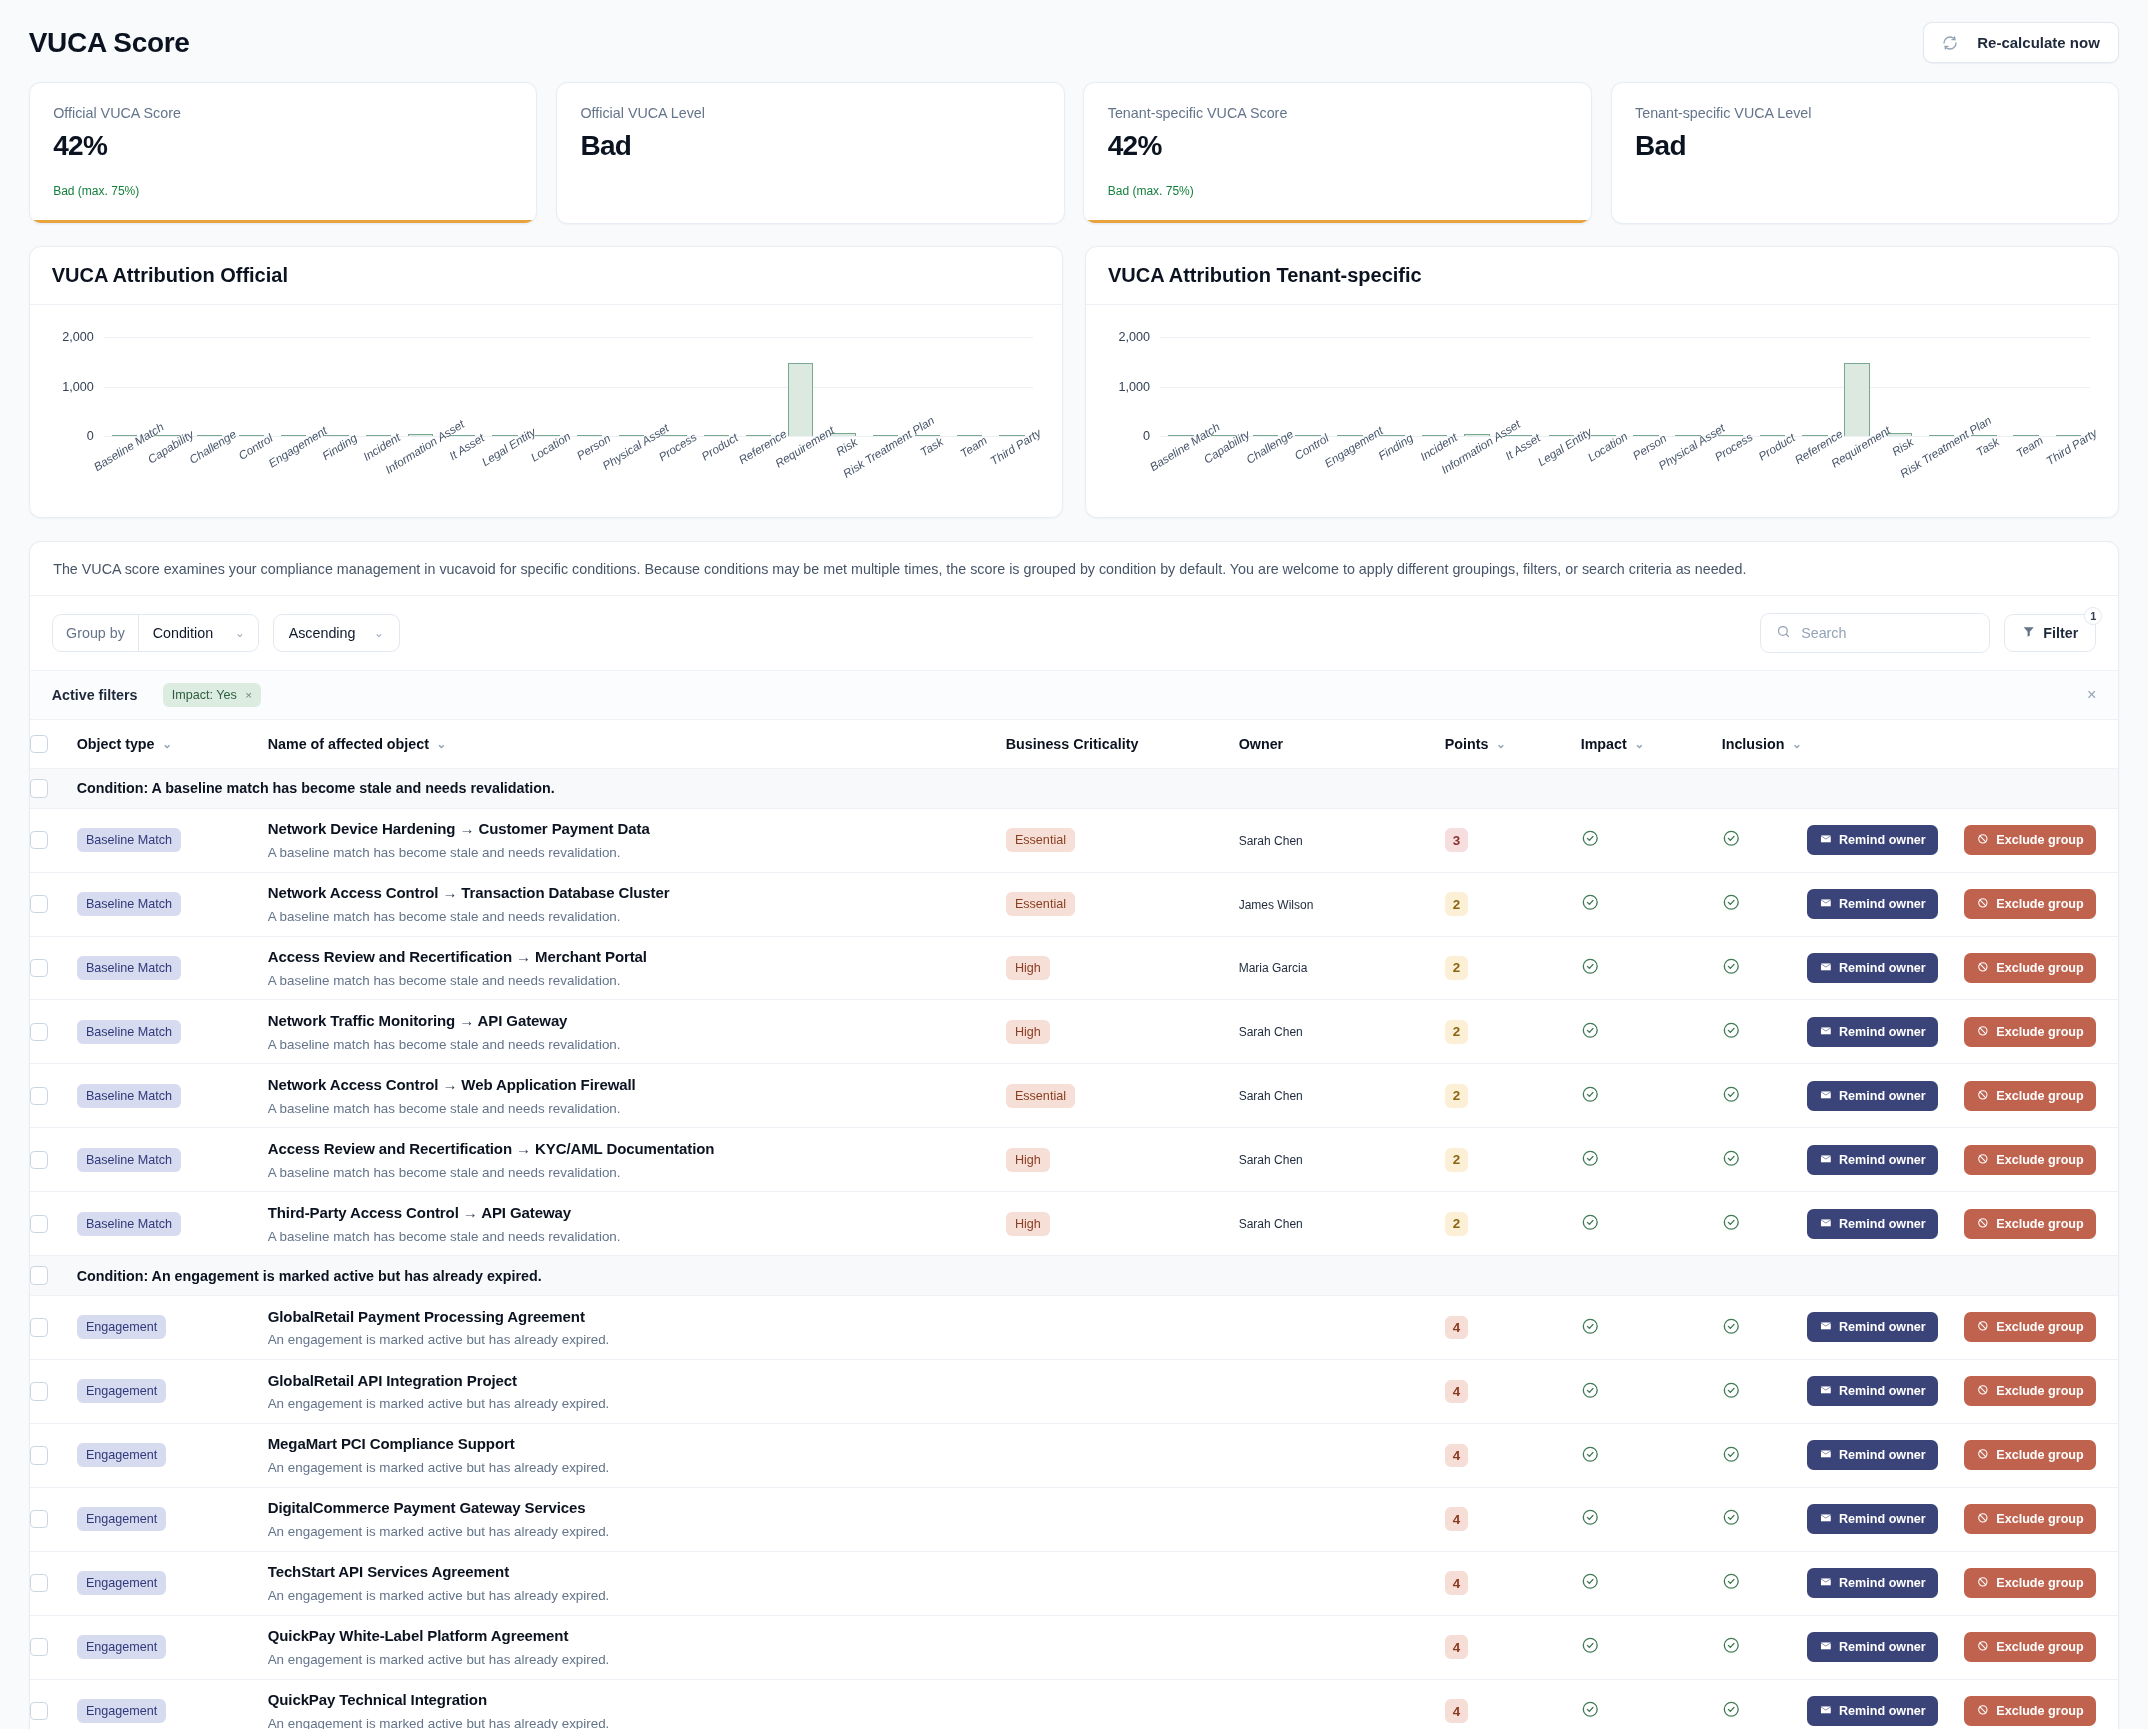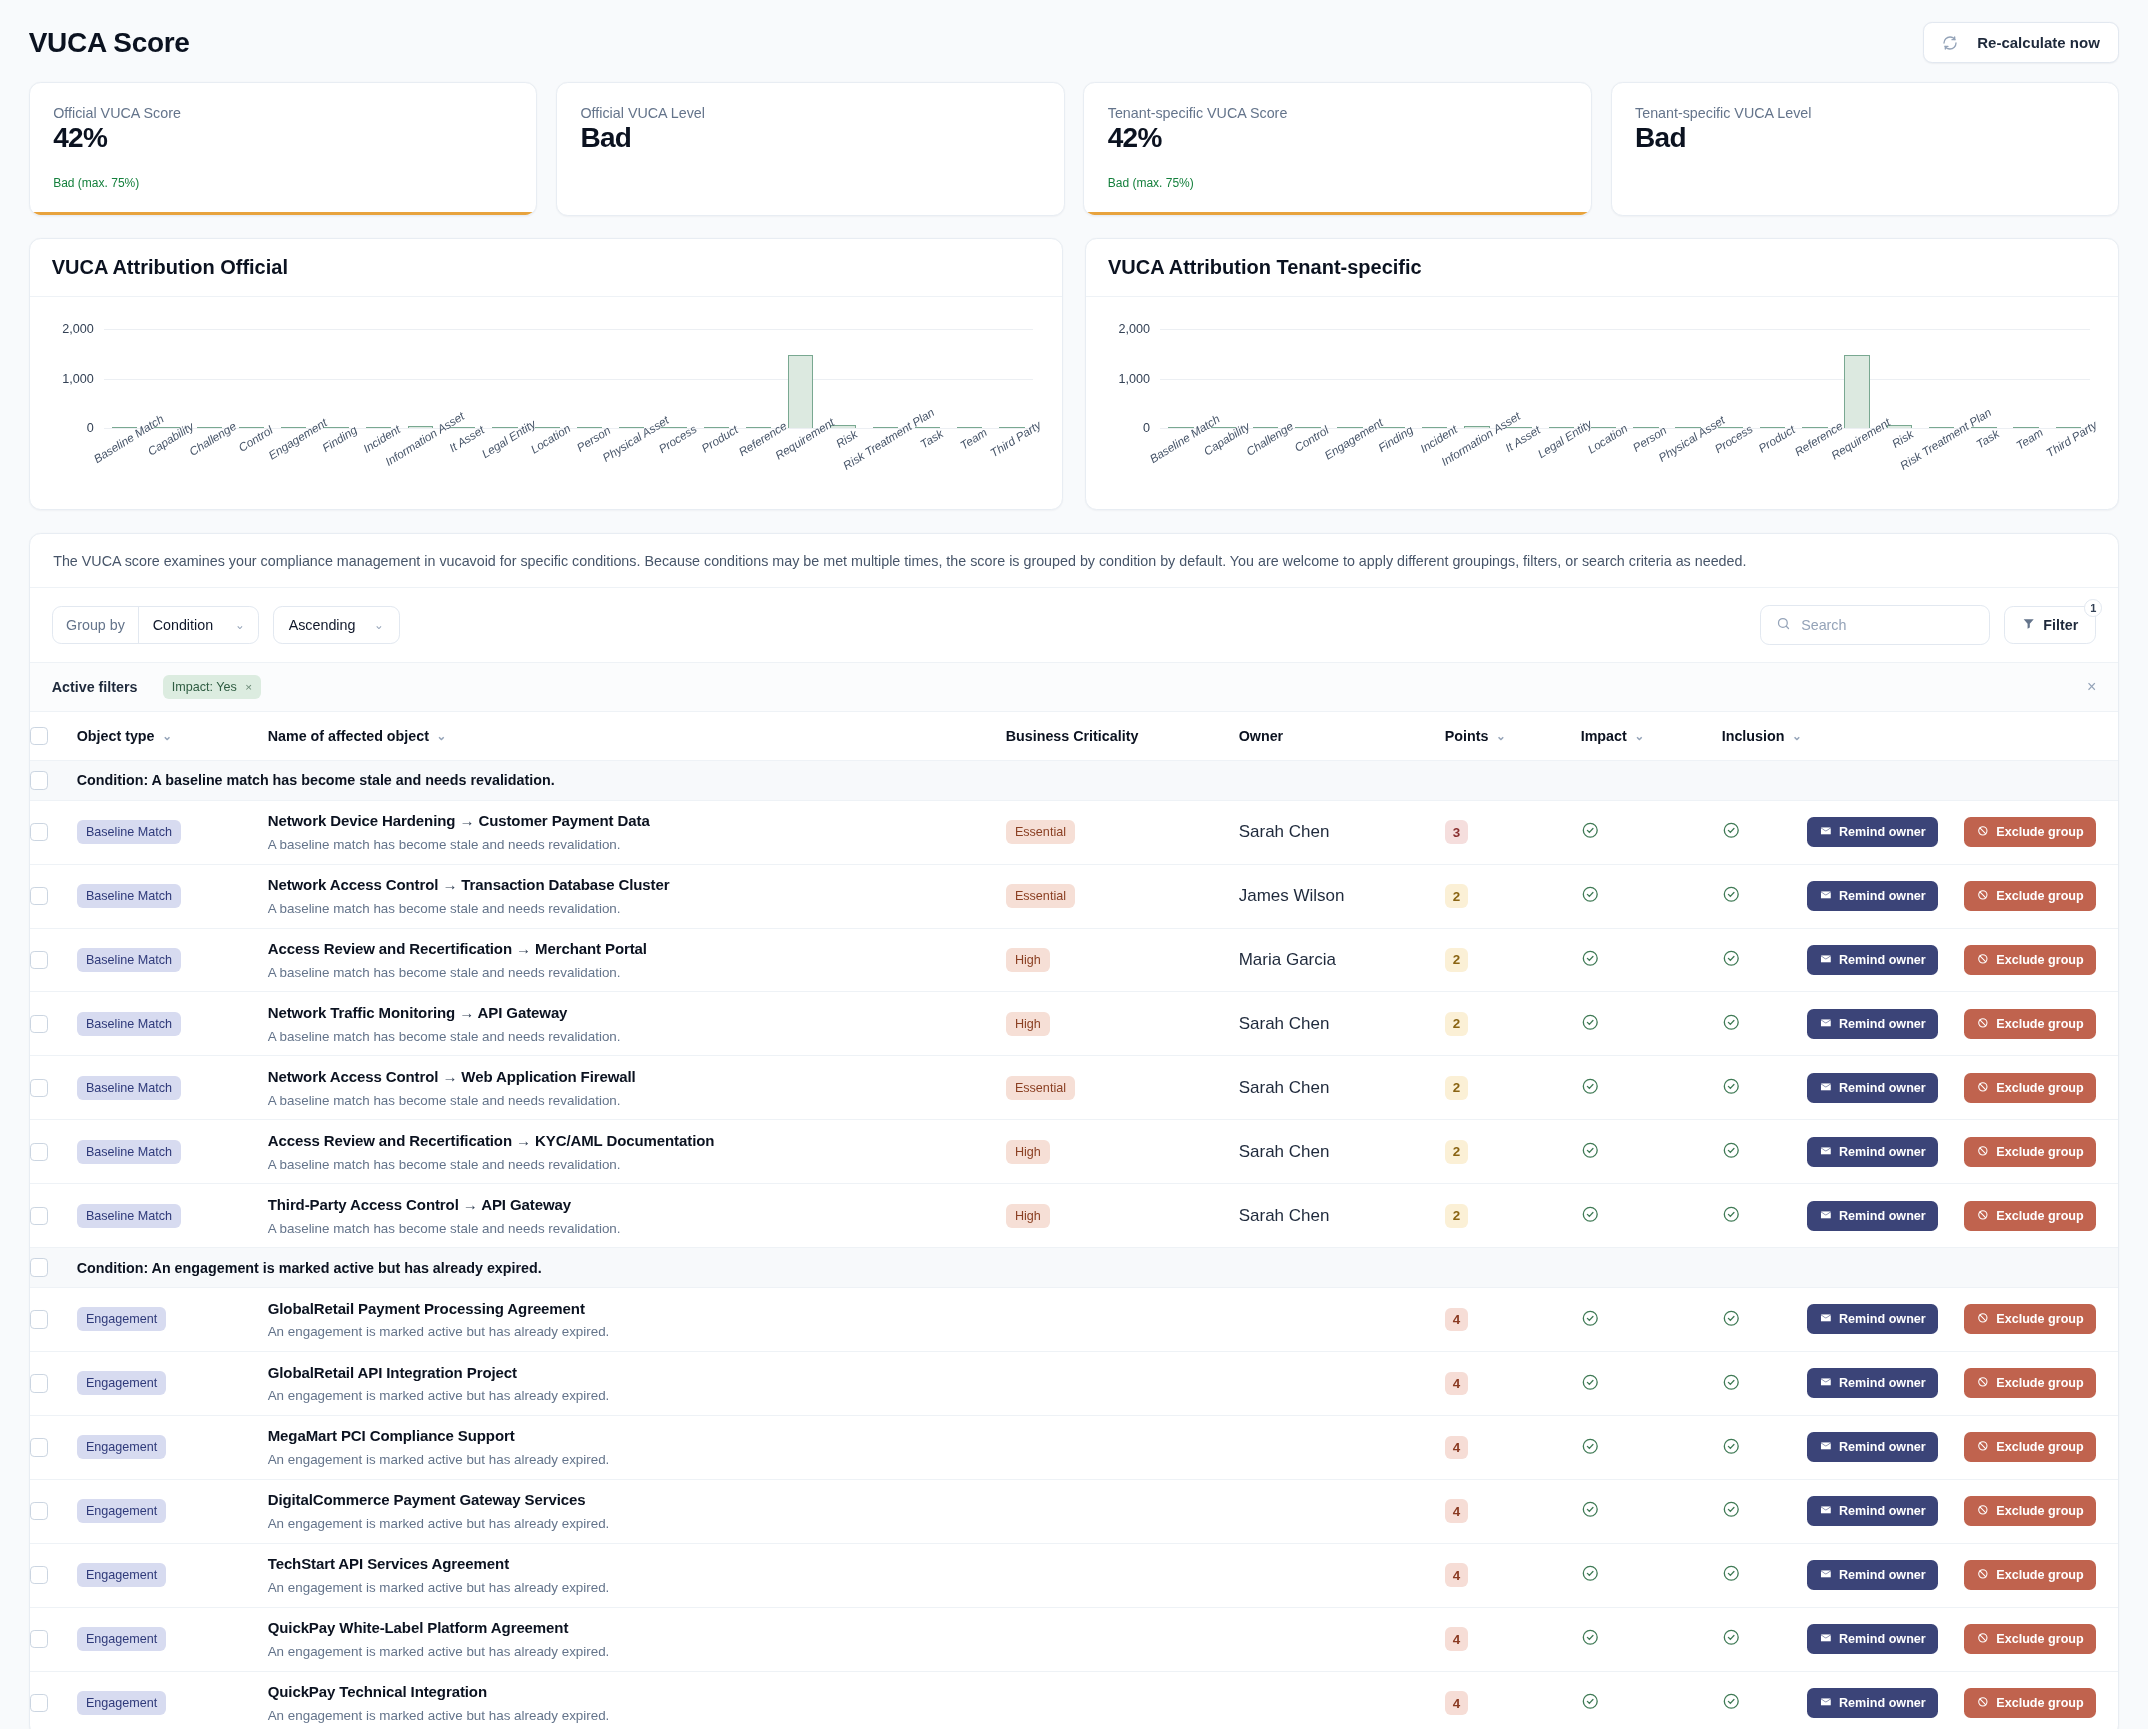--- a/index.html
+++ b/index.html
@@ -30,21 +30,21 @@
   .kpi-row { display: flex; gap: 18.5px; padding: 0 1.7px; }
   .kpi-card {
     flex: 1 1 0; background: #fff; border: 0.8px solid #e8edf3; border-radius: 11.7px;
     padding: 22px 23.5px 25px 23.5px; min-height: 126px; position: relative; overflow: hidden;
     box-shadow: 0 0.8px 1.7px rgba(15,23,42,.04);
   }
   .kpi-card.accent::after{
     content:""; position:absolute; left:0; right:0; bottom:0; height:3.4px;
     background:#e8a33d; border-bottom-left-radius:11.7px; border-bottom-right-radius:11.7px;
   }
-  .kpi-label { font-size: 14.3px; color: #64748b; font-weight: 400; margin-bottom: 2px; }
+  .kpi-label { font-size: 14.3px; color: #64748b; font-weight: 400; margin-bottom: 10px; }
   .kpi-value { font-size: 28px; font-weight: 700; letter-spacing:-0.7px; color: #0b1220; line-height: 1.1; }
   .kpi-sub { font-size: 12px; color: #15803d; margin-top: 23px; }
 
   
   .charts-row { display: flex; gap: 22px; padding: 22px 1.7px 0 1.7px; }
   .chart-card {
     flex: 1 1 0; background: #fff; border: 0.8px solid #e8edf3; border-radius: 11.7px;
     box-shadow: 0 0.8px 1.7px rgba(15,23,42,.04);
   }
   .chart-head { padding: 17px 22px; border-bottom: 0.8px solid #eef2f6; }
@@ -154,21 +154,21 @@
     display: inline-block; background: #d7dbf0; color: #2f3a7a; border-radius: 5.9px;
     padding: 5px 9.2px; font-size: 12.6px; font-weight: 500; white-space: nowrap;
   }
   .obj-name { font-size: 15px; font-weight: 700; color: #0b1220; letter-spacing: -0.1px; }
   .obj-name .arrow { font-weight: 400; color: #334155; }
   .obj-desc { font-size: 13.4px; color: #64748b; margin-top: 7.6px; }
   .crit-badge {
     display: inline-block; border-radius: 5.9px; padding: 5px 9.2px;
     font-size: 12.6px; background: #f6dfd6; color: #8a3f22; white-space: nowrap;
   }
-  .owner { font-size: 17px; color: #1e293b; }
+  .owner { font-size: 12px; color: #1e293b; }
   .pts-badge {
     display: inline-flex; align-items: center; justify-content: center;
     min-width: 23.5px; height: 23.5px; border-radius: 5.9px; font-size: 13.4px; font-weight: 600; padding: 0 6.7px;
   }
   .pts-2 { background: #fbf0d6; color: #8a6413; }
   .pts-3 { background: #f5dedd; color: #8a2f2f; }
   .pts-4 { background: #f6ddd6; color: #8a3a22; }
   .check-icon { display: inline-block; }
   .actions { display: flex; align-items: center; justify-content: flex-end; gap: 26px; padding-right: 22px; }
   .btn-remind, .btn-exclude {

